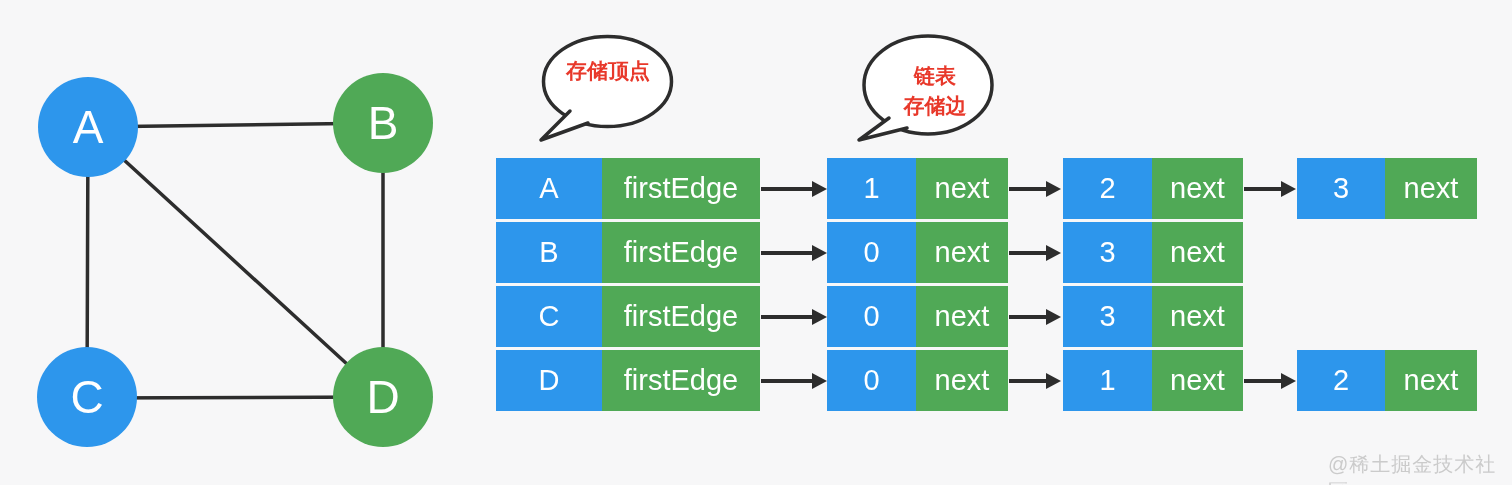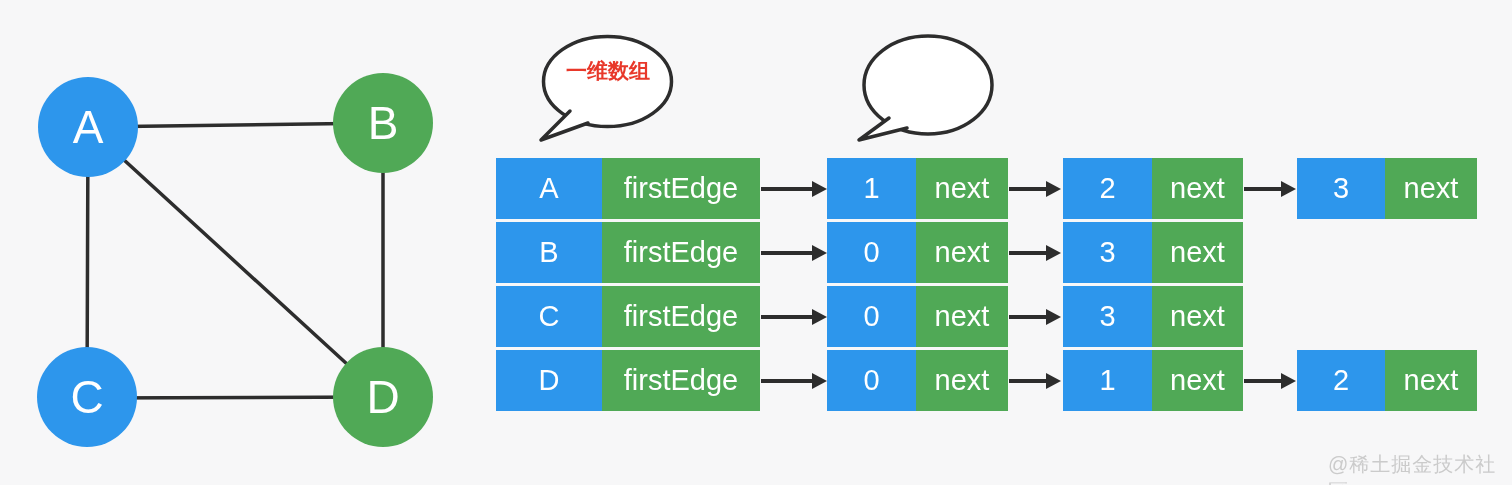--- a/index.html
+++ b/index.html
@@ -71,27 +71,31 @@
   <div class="gnode blue" style="left:38px;top:77px">A</div>
   <div class="gnode green" style="left:333px;top:73px">B</div>
   <div class="gnode blue" style="left:37px;top:347px">C</div>
   <div class="gnode green" style="left:333px;top:347px">D</div>
 
   <svg class="bubble-svg" style="left:530px;top:25px" width="160" height="125">
     <ellipse class="bubble-shape" cx="77.5" cy="56.5" rx="64" ry="45"></ellipse>
     <path class="bubble-tail" d="M 40 86 L 11 115 L 58 98"></path>
   </svg>
   <div class="bubble-text" style="left:538px;top:56px">
-    <div>一维数组</div>
+    <div>存储顶点</div>
   </div>
 
   <svg class="bubble-svg" style="left:855px;top:30px" width="150" height="115">
     <ellipse class="bubble-shape" cx="73" cy="55" rx="64" ry="49"></ellipse>
     <path class="bubble-tail" d="M 34 88 L 4 110 L 52 98"></path>
   </svg>
+  <div class="bubble-text" style="left:865px;top:61px">
+    <div>链表</div>
+    <div>存储边</div>
+  </div>
 
   <div class="cell blue" style="left:496px;top:158px;width:106px">A</div>
   <div class="cell green" style="left:602px;top:158px;width:158px">firstEdge</div>
   <div class="arrow" style="left:761px;top:187px;width:51px"></div>
   <div class="cell blue" style="left:827px;top:158px;width:89px">1</div>
   <div class="cell green" style="left:916px;top:158px;width:92px">next</div>
   <div class="arrow" style="left:1009px;top:187px;width:37px"></div>
   <div class="cell blue" style="left:1063px;top:158px;width:89px">2</div>
   <div class="cell green" style="left:1152px;top:158px;width:91px">next</div>
   <div class="arrow" style="left:1244px;top:187px;width:37px"></div>

